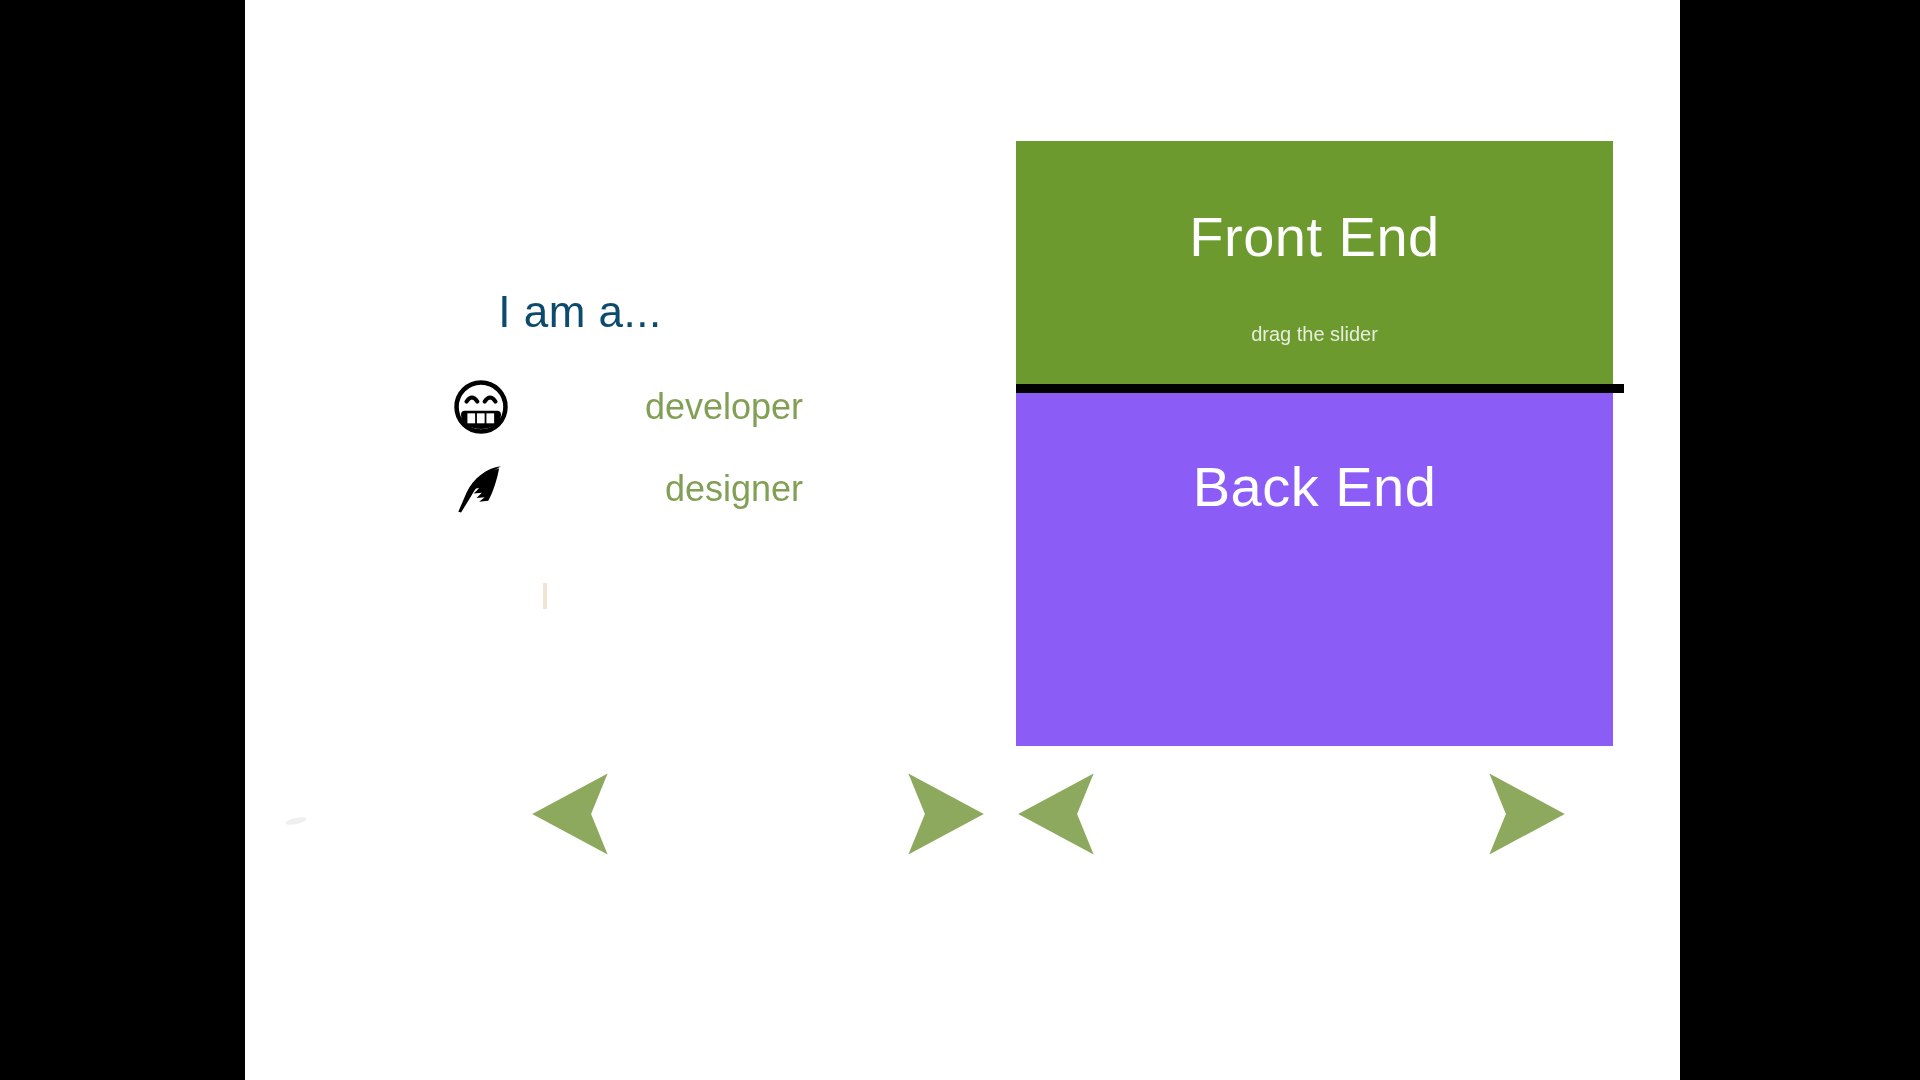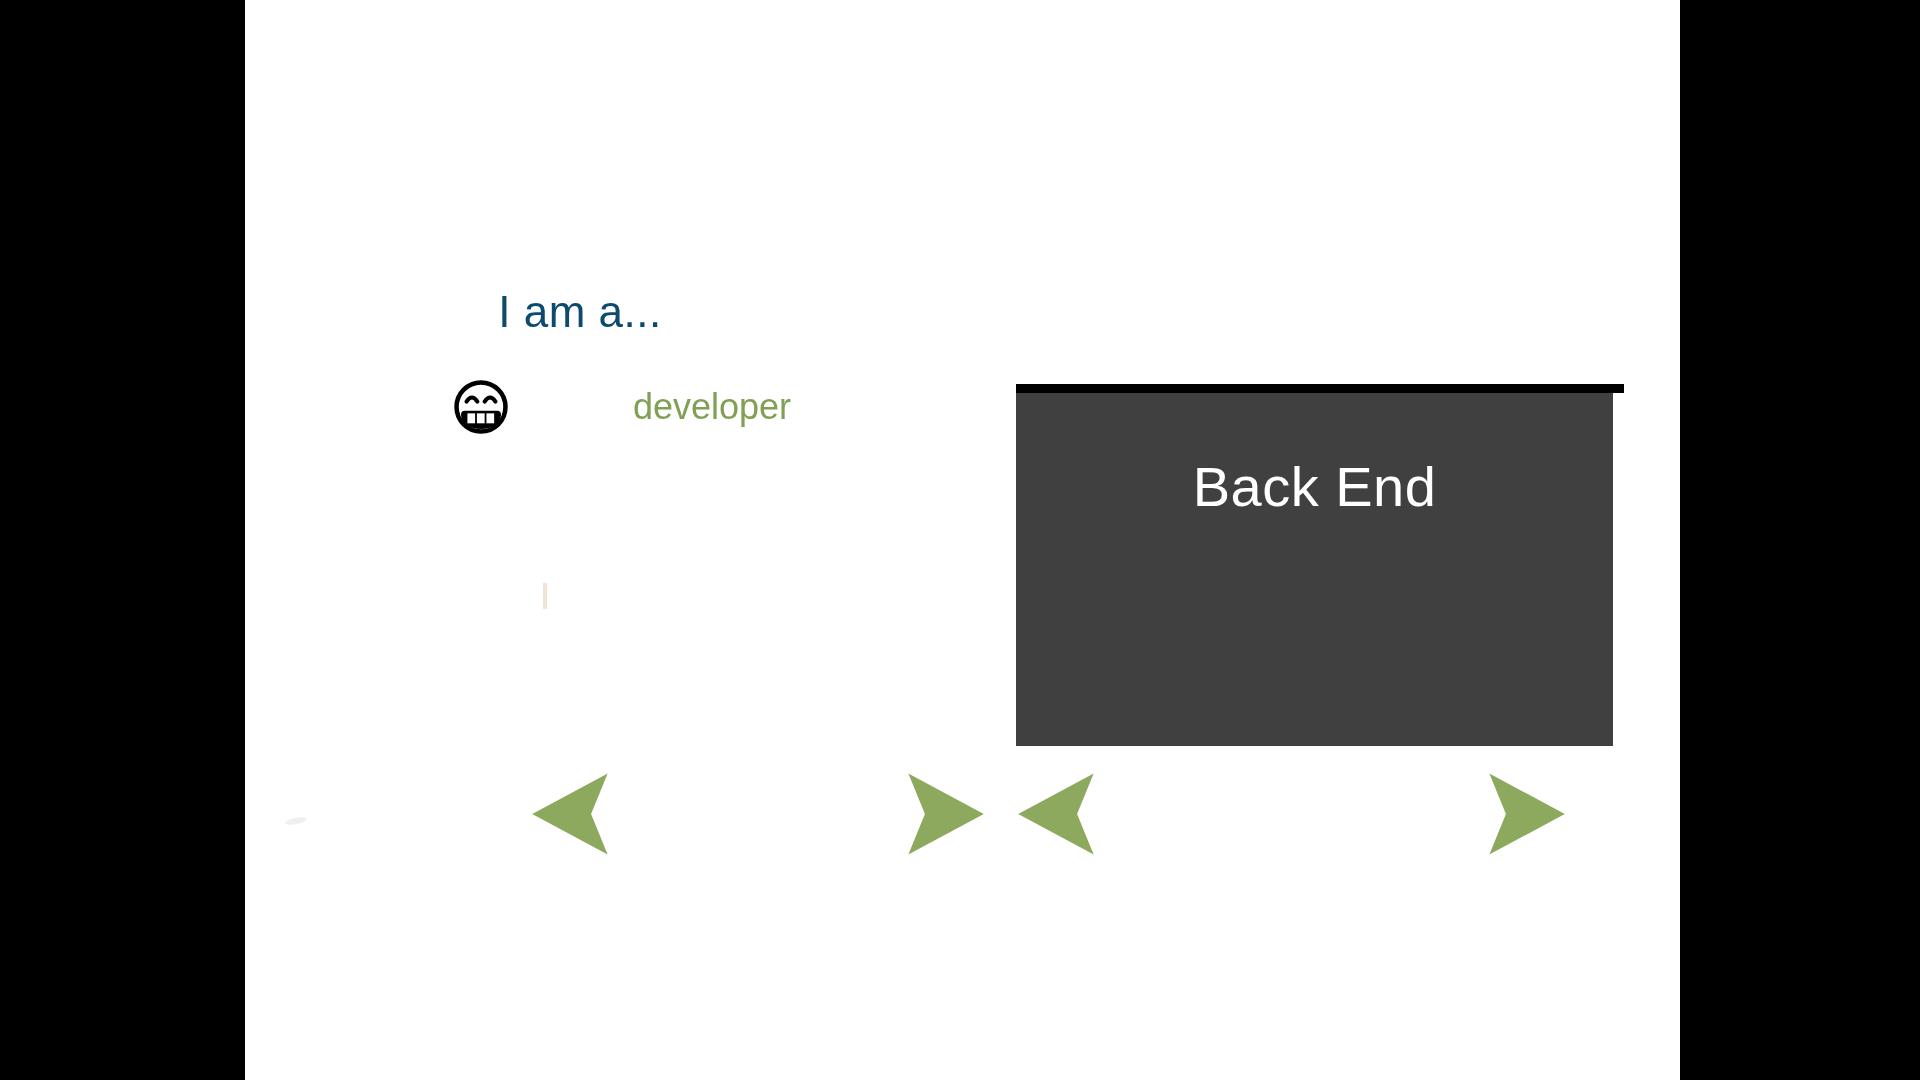--- a/index.html
+++ b/index.html
@@ -41,20 +41,21 @@
     margin-left:0;
     line-height:1;
   }
 
   .role-list { margin-top:32px; }
 
   .role-row {
     display:flex;
     align-items:center;
     height:82px;
+    gap:12px;
   }
 
   .role-icon {
     width:132px;
     flex:0 0 132px;
     display:flex;
     align-items:center;
     justify-content:center;
     font-size:56px;
     line-height:1;
@@ -103,21 +104,21 @@
   #slider-top {
     top:0;
     height:243px;
     background:#6d9a2f;
     justify-content:flex-start;
   }
 
   #slider-bottom {
     top:252px;
     height:353px;
-    background:#404040;
+    background:#8b5cf6;
     justify-content:flex-start;
   }
 
   .slider-title {
     color:#ffffff;
     font-size:56px;
     font-weight:400;
     letter-spacing:0.5px;
     line-height:1;
   }
@@ -188,29 +189,43 @@
             <path d="M36 26 q6 -9 12 0" fill="none" stroke="#000" stroke-width="4.5" stroke-linecap="round"></path>
             <path d="M14 36 h36 a4 4 0 0 1 4 4 v1 a20 14 0 0 1 -44 0 v-1 a4 4 0 0 1 4 -4 z" fill="#000"></path>
             <rect x="17" y="39" width="8.5" height="11" fill="#fff"></rect>
             <rect x="27.5" y="39" width="8.5" height="11" fill="#fff"></rect>
             <rect x="38" y="39" width="8.5" height="11" fill="#fff"></rect>
           </svg>
         </span>
         <span class="role-label">developer</span>
       </div>
 
+      <div class="role-row">
+        <span class="role-icon">
+          <svg viewBox="0 0 64 64" width="58" height="58" aria-hidden="true">
+            <path d="M54 7 C38 9 24 20 16 36 L7 57 L10 58 L21 40 C30 24 42 14 54 7 Z" fill="#000"></path>
+            <path d="M52 9 C40 13 30 21 23 32 L30 31 L24 37 L33 36 L27 42 L36 41 L30 46 L40 45
+                     C46 34 50 20 52 9 Z" fill="#000"></path>
+          </svg>
+        </span>
+        <span class="role-label">designer</span>
+      </div>
 
 
     </div>
   </div>
 
   <div class="speck"></div>
 
   <div id="slider-card">
 
+    <div class="slider-half" id="slider-top">
+      <div class="slider-title">Front End</div>
+      <div class="slider-hint">drag the slider</div>
+    </div>
 
     <div class="slider-half" id="slider-bottom">
       <div class="slider-title">Back End</div>
     </div>
 
     <div id="slider-handle"></div>
   </div>
 
   <div class="smudge"></div>
 

